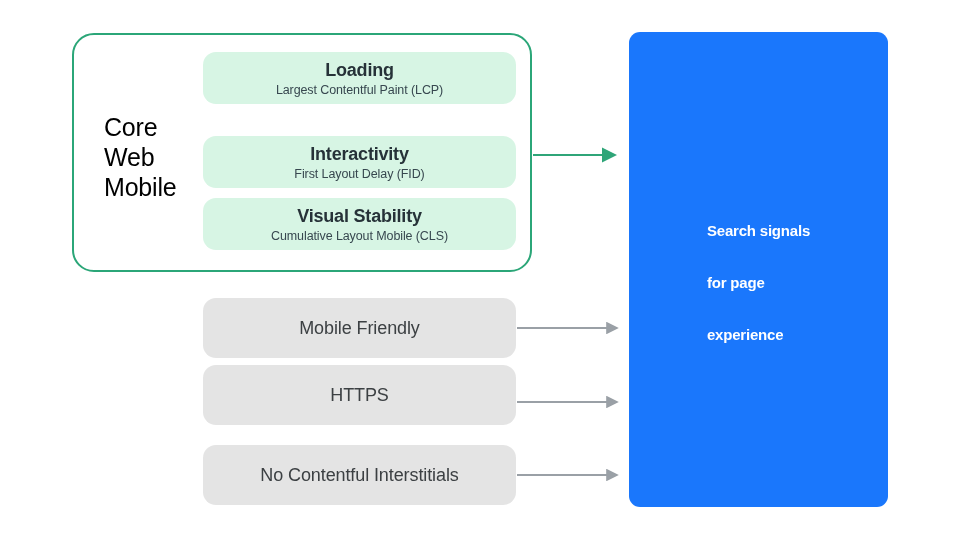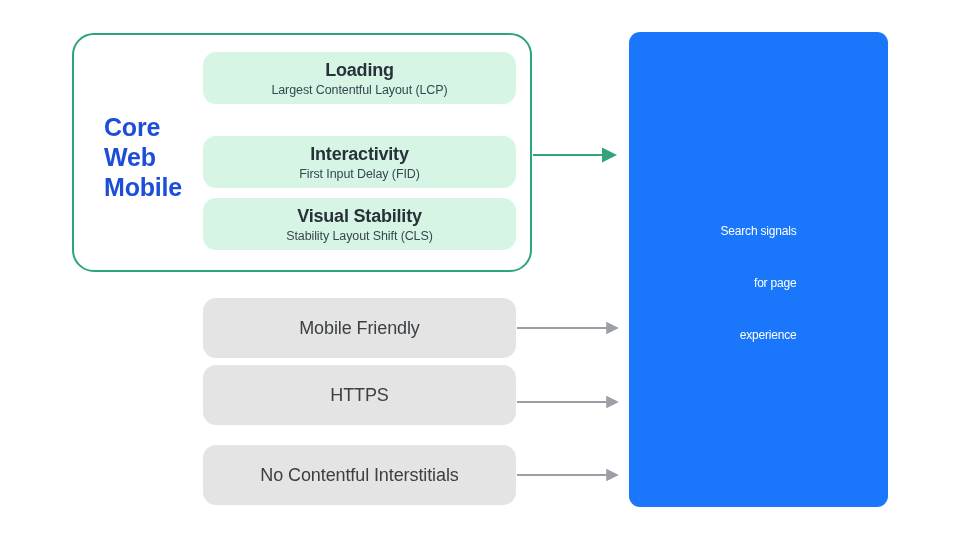--- a/index.html
+++ b/index.html
@@ -31,23 +31,23 @@
     border: 2px solid #2ba678;
     border-radius: 22px;
     background: transparent;
   }
 
   .cwv-label {
     position: absolute;
     left: 104px;
     top: 112px;
     width: 92px;
-    color: #1d4ed8;
+    color: #000000;
     font-size: 25px;
-    font-weight: bold;
+    font-weight: normal;
     line-height: 30px;
     letter-spacing: -0.2px;
     text-align: left;
   }
 
   
   .pill {
     position: absolute;
     left: 203px;
     width: 313px;
@@ -107,24 +107,24 @@
     width: 259px;
     height: 475px;
     background: #1a77fc;
     border-radius: 11px;
     display: flex;
     align-items: center;
     justify-content: center;
   }
   .blue-text {
     color: #ffffff;
-    font-size: 12px;
-    font-weight: normal;
+    font-size: 15px;
+    font-weight: bold;
     line-height: 26px;
-    text-align: right;
+    text-align: left;
     letter-spacing: -0.2px;
     white-space: pre-line;
   }
 
   
   .arrows {
     position: absolute;
     left: 0;
     top: 0;
     width: 960px;
@@ -140,31 +140,31 @@
   <div class="cwv-container"></div>
 
   <div class="cwv-label">
     <div>Core</div>
     <div>Web</div>
     <div>Mobile</div>
   </div>
 
   <div class="pill green" id="pill-loading">
     <div class="pill-title">Loading</div>
-    <div class="pill-sub">Largest Contentful Layout (LCP)</div>
+    <div class="pill-sub">Largest Contentful Paint (LCP)</div>
   </div>
 
   <div class="pill green" id="pill-interact">
     <div class="pill-title">Interactivity</div>
-    <div class="pill-sub">First Input Delay (FID)</div>
+    <div class="pill-sub">First Layout Delay (FID)</div>
   </div>
 
   <div class="pill green" id="pill-visual">
     <div class="pill-title">Visual Stability</div>
-    <div class="pill-sub">Stability Layout Shift (CLS)</div>
+    <div class="pill-sub">Cumulative Layout Mobile (CLS)</div>
   </div>
 
   <div class="pill gray" id="pill-mobile">
     <div class="pill-single">Mobile Friendly</div>
   </div>
 
   <div class="pill gray" id="pill-https">
     <div class="pill-single">HTTPS</div>
   </div>
 

